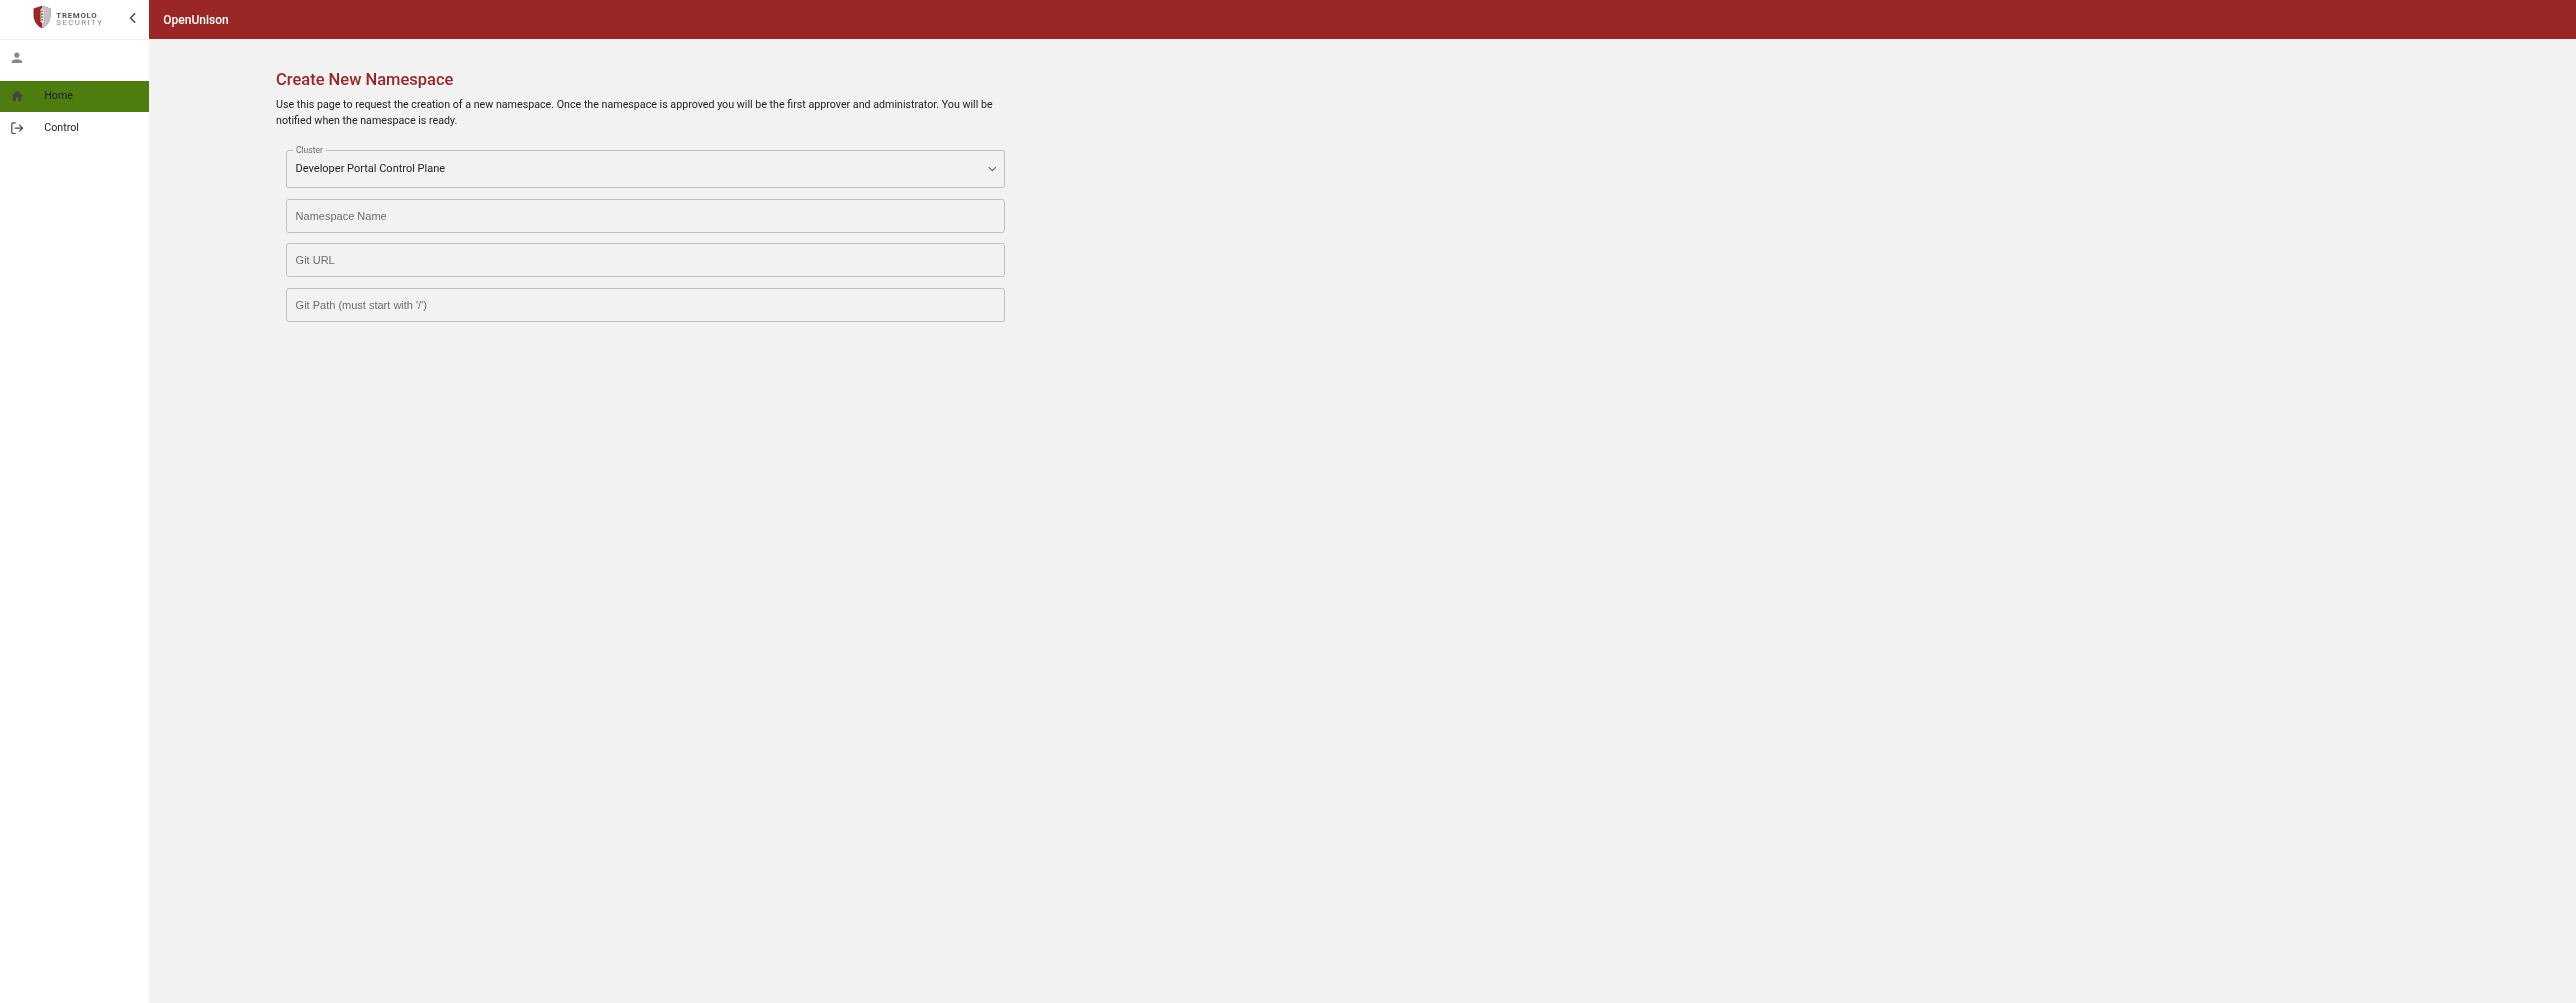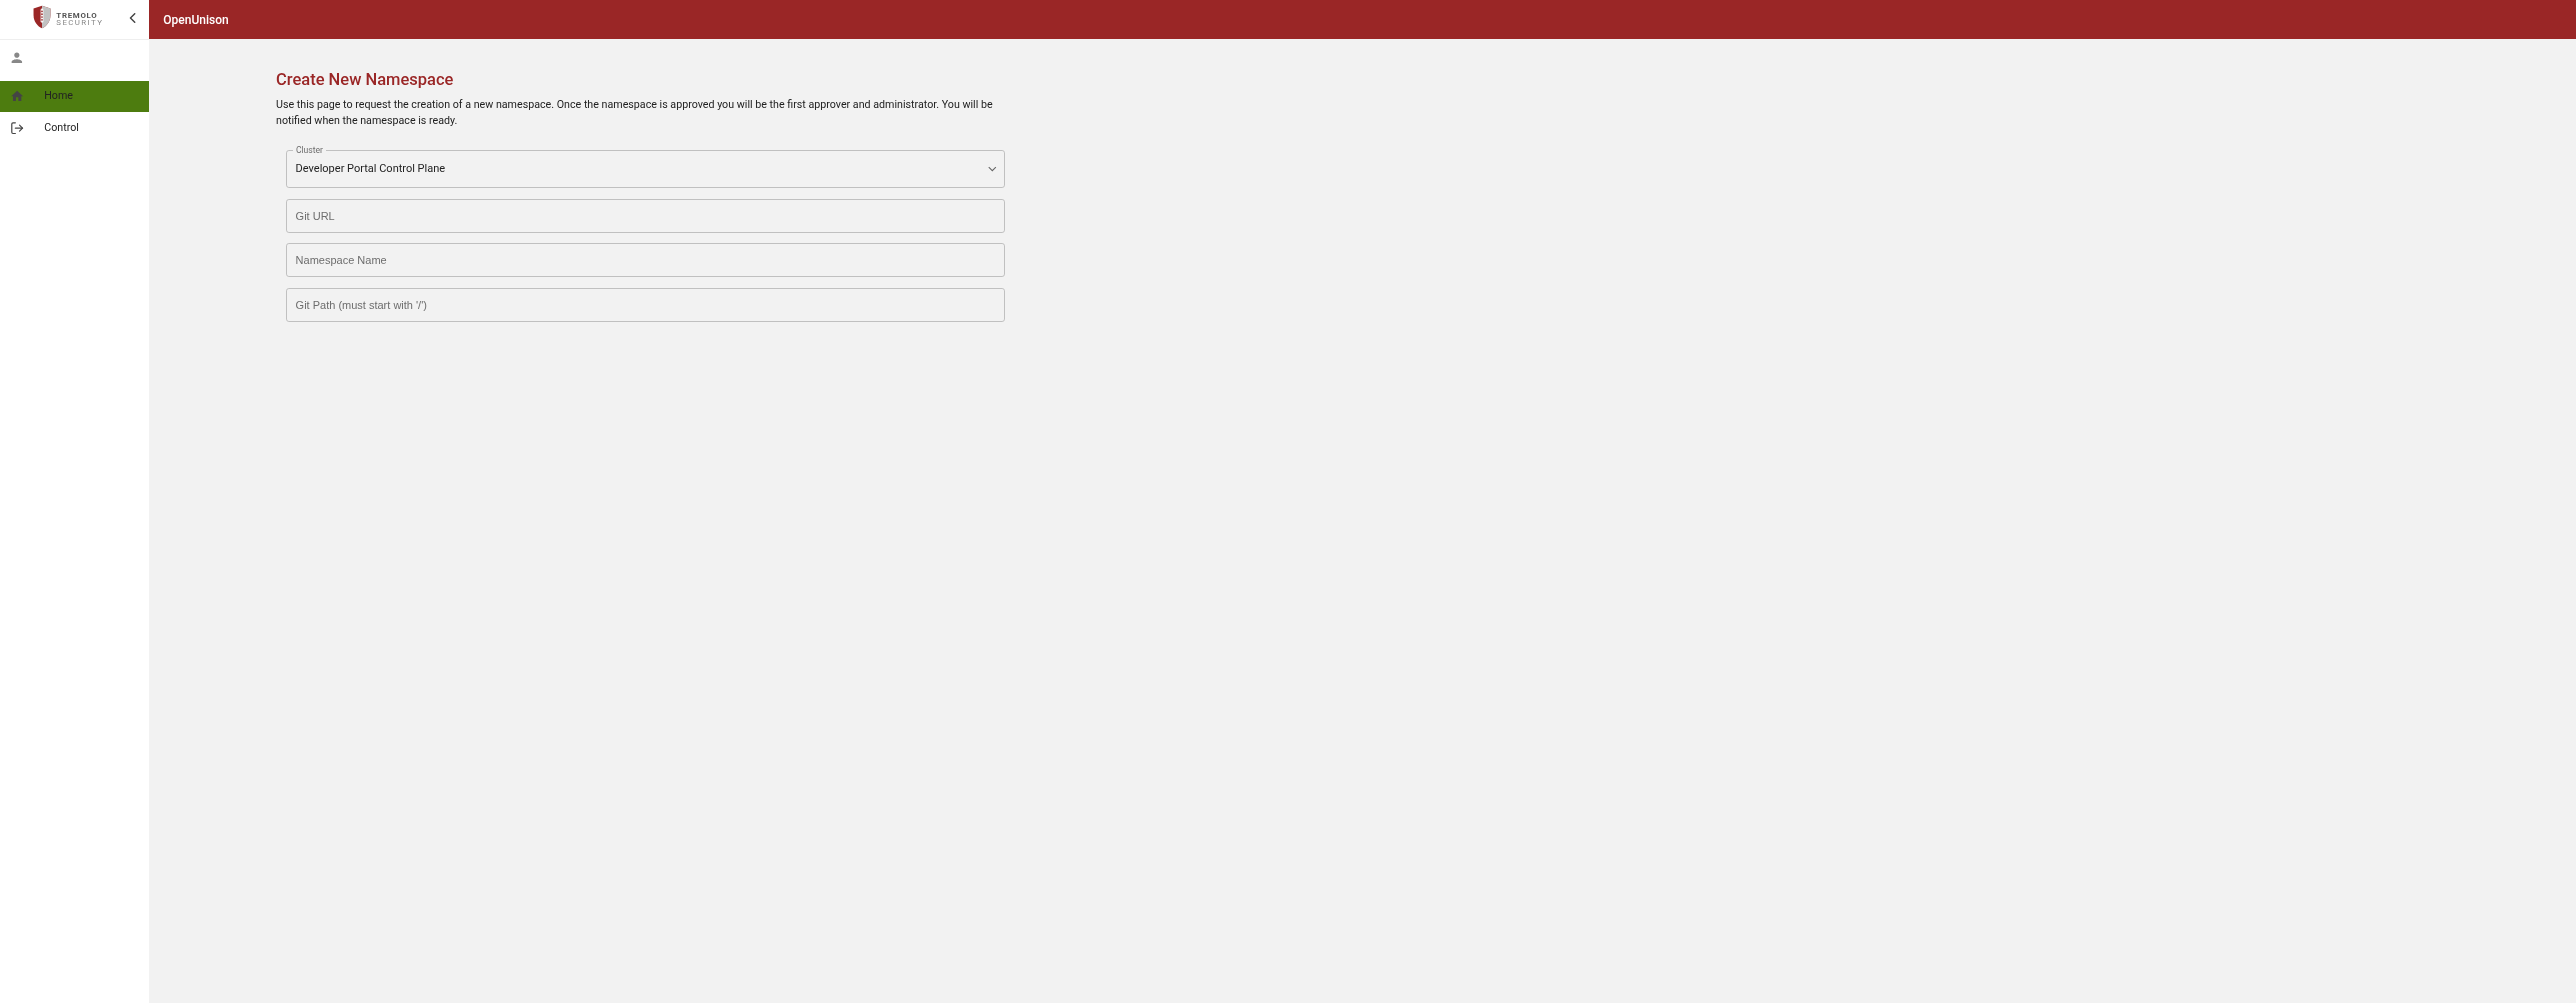--- a/index.html
+++ b/index.html
@@ -255,25 +255,25 @@
       <span class="float-label">Cluster</span>
       <div class="value">Developer Portal Control Plane</div>
       <span class="dropdown-icon">
         <svg width="8.6" height="5.7" viewBox="0 0 12 8">
             <path d="M1 1 L6 6 L11 1" fill="none" stroke="#666" stroke-width="1.5"></path>
           </svg>
       </span>
     </div>
 
     <div class="field-wrap">
+      <input type="text" placeholder="Namespace Name" style="">
+    </div>
+
+    <div class="field-wrap">
       <input type="text" placeholder="Git URL" style="">
-    </div>
-
-    <div class="field-wrap">
-      <input type="text" placeholder="Namespace Name" style="">
     </div>
 
     <div class="field-wrap">
       <input type="text" placeholder="Git Path (must start with '/')" style="">
     </div>
 
 
   </main>
 </div>
 

